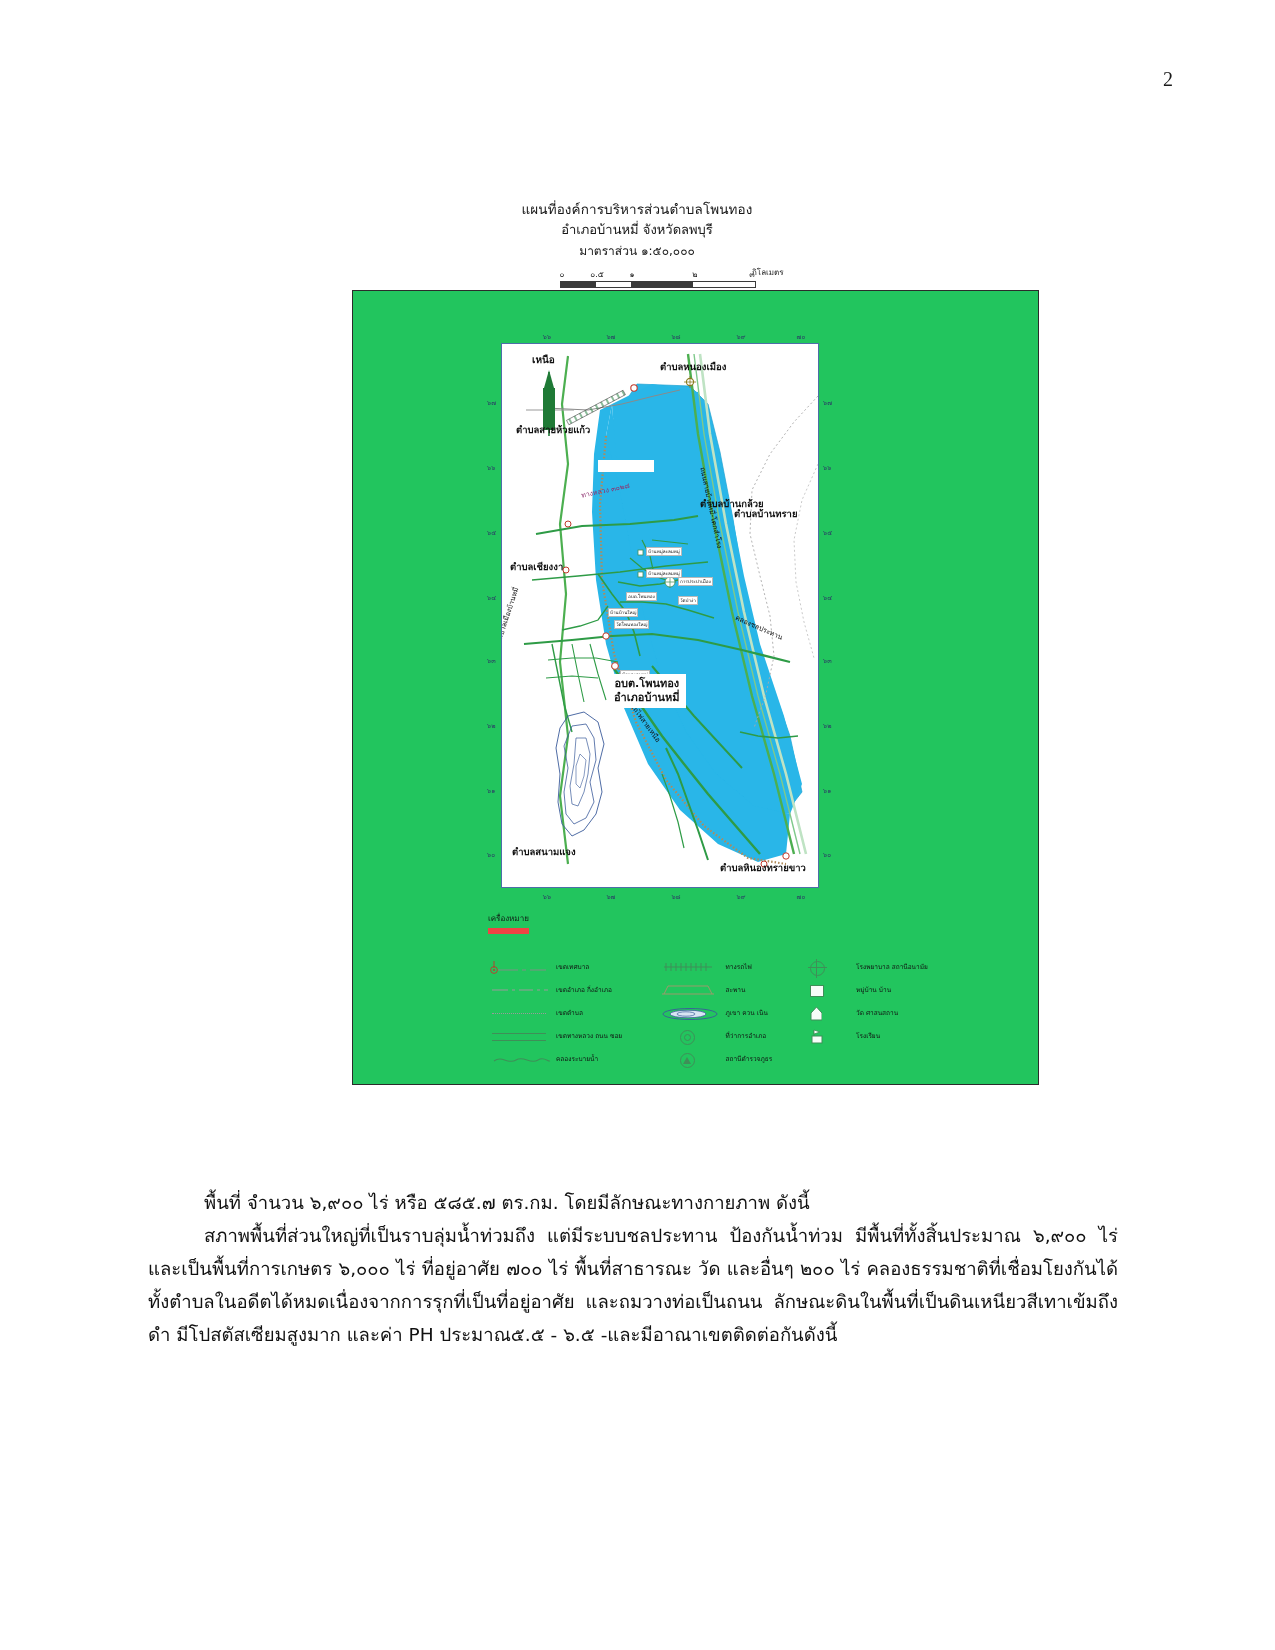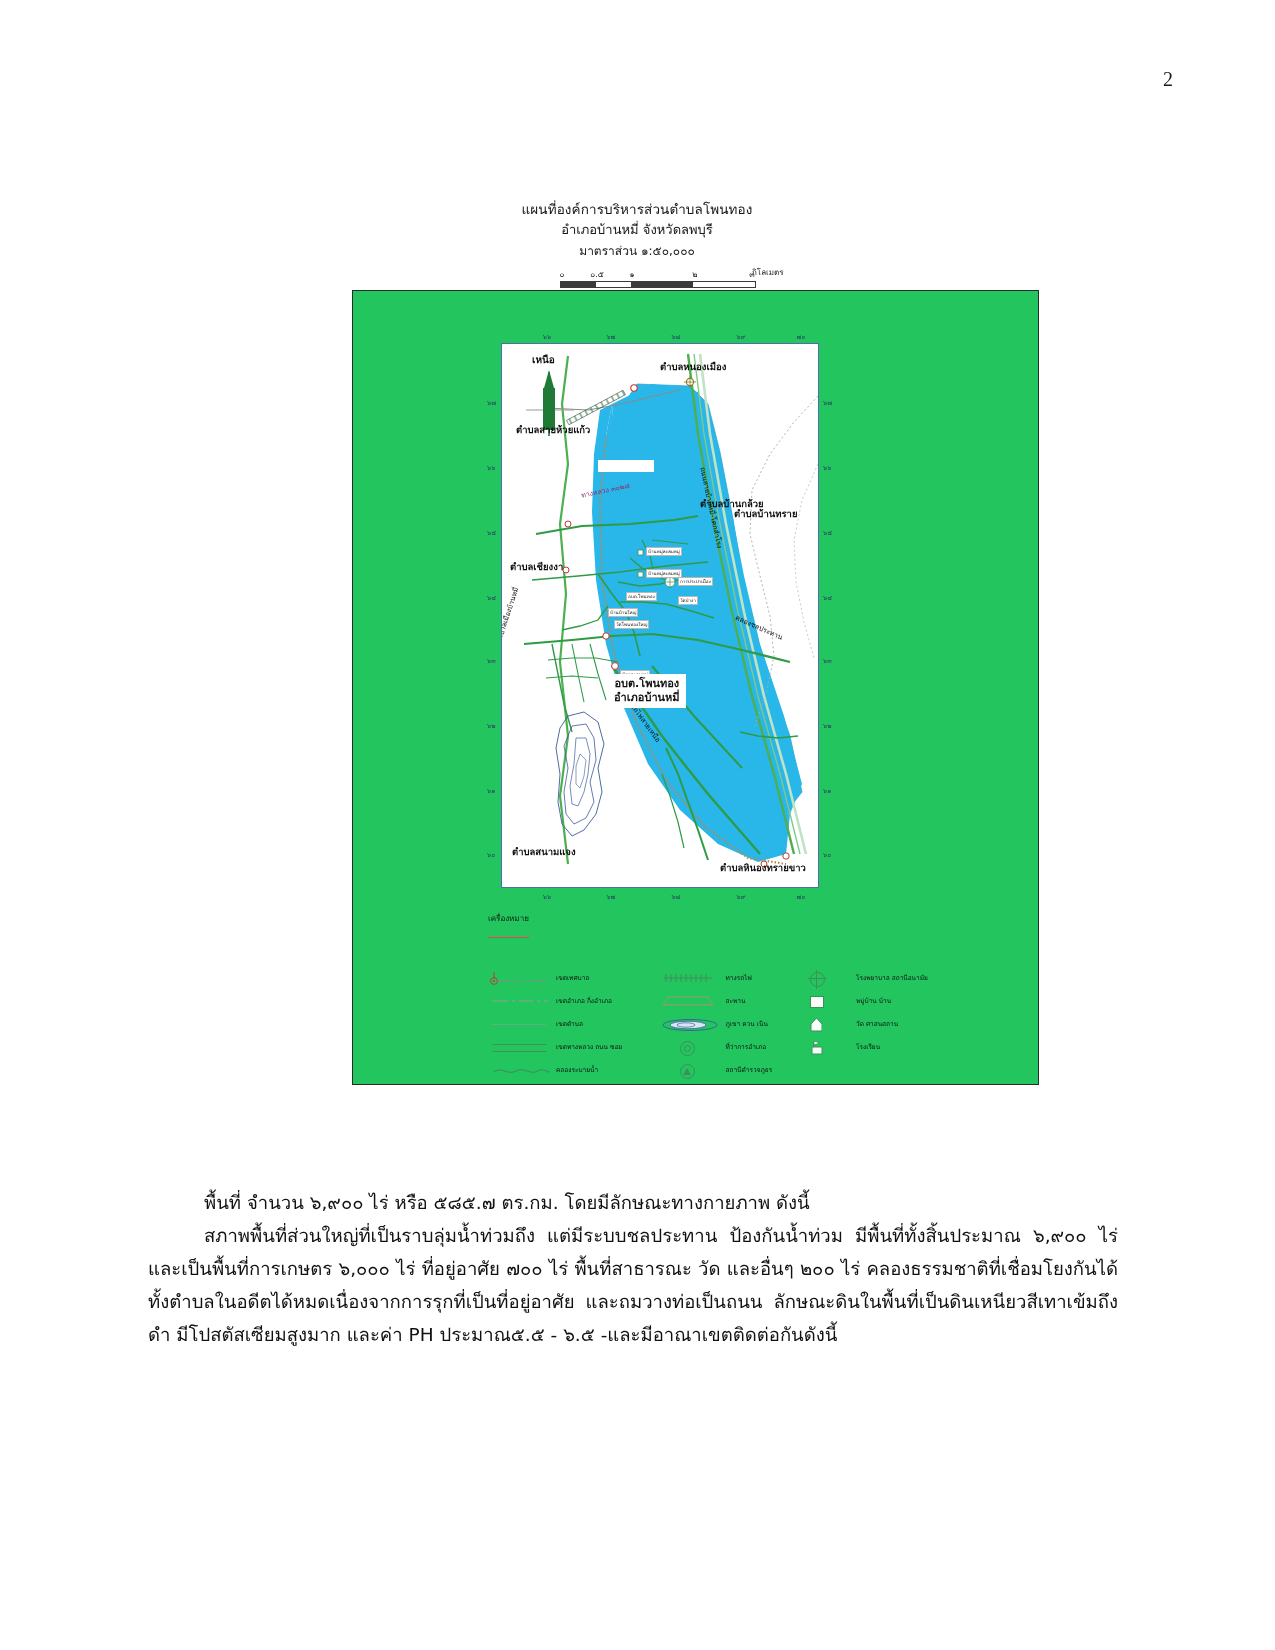--- a/index.html
+++ b/index.html
@@ -189,24 +189,24 @@
   
   .legend {
     position: absolute;
     left: 135px;
     top: 615px;
     width: 420px;
   }
   .legend-title {
     font-size: 8px;
     color: #111;
-    border-bottom: 1px solid #ef4444;
+    border-bottom: 6px solid #ef4444;
     display: inline-block;
-    padding-bottom: 12px;
-    margin-bottom: 12px;
+    padding-bottom: 3px;
+    margin-bottom: 5px;
   }
   .legend-cols {
     display: flex;
     margin-top: 16px;
   }
   .legend-col { }
   .legend-col.c1 { width: 182px; }
   .legend-col.c2 { width: 140px; }
   .legend-col.c3 { width: 120px; }
   .legend-row {

